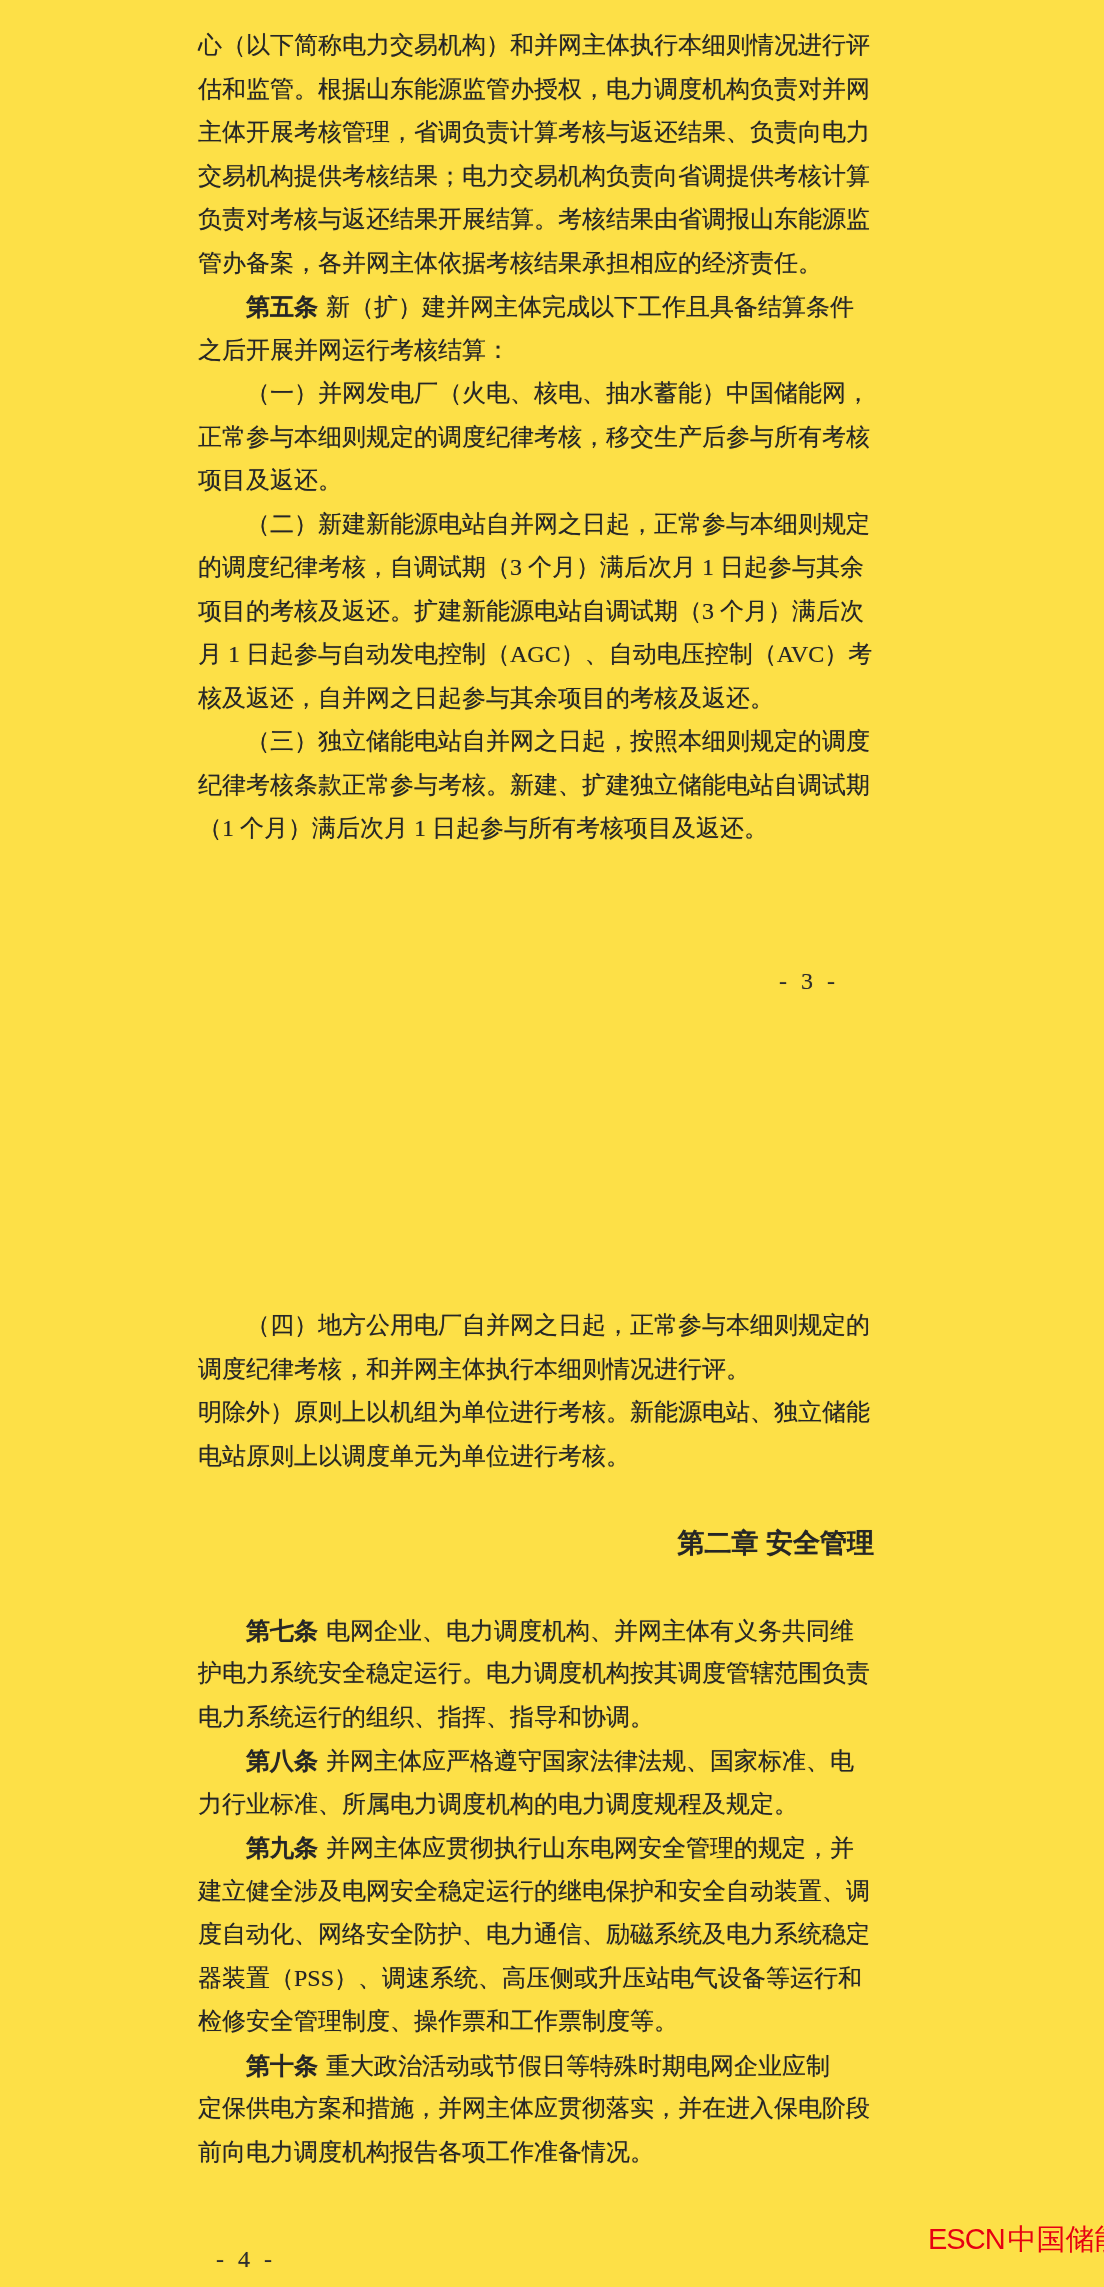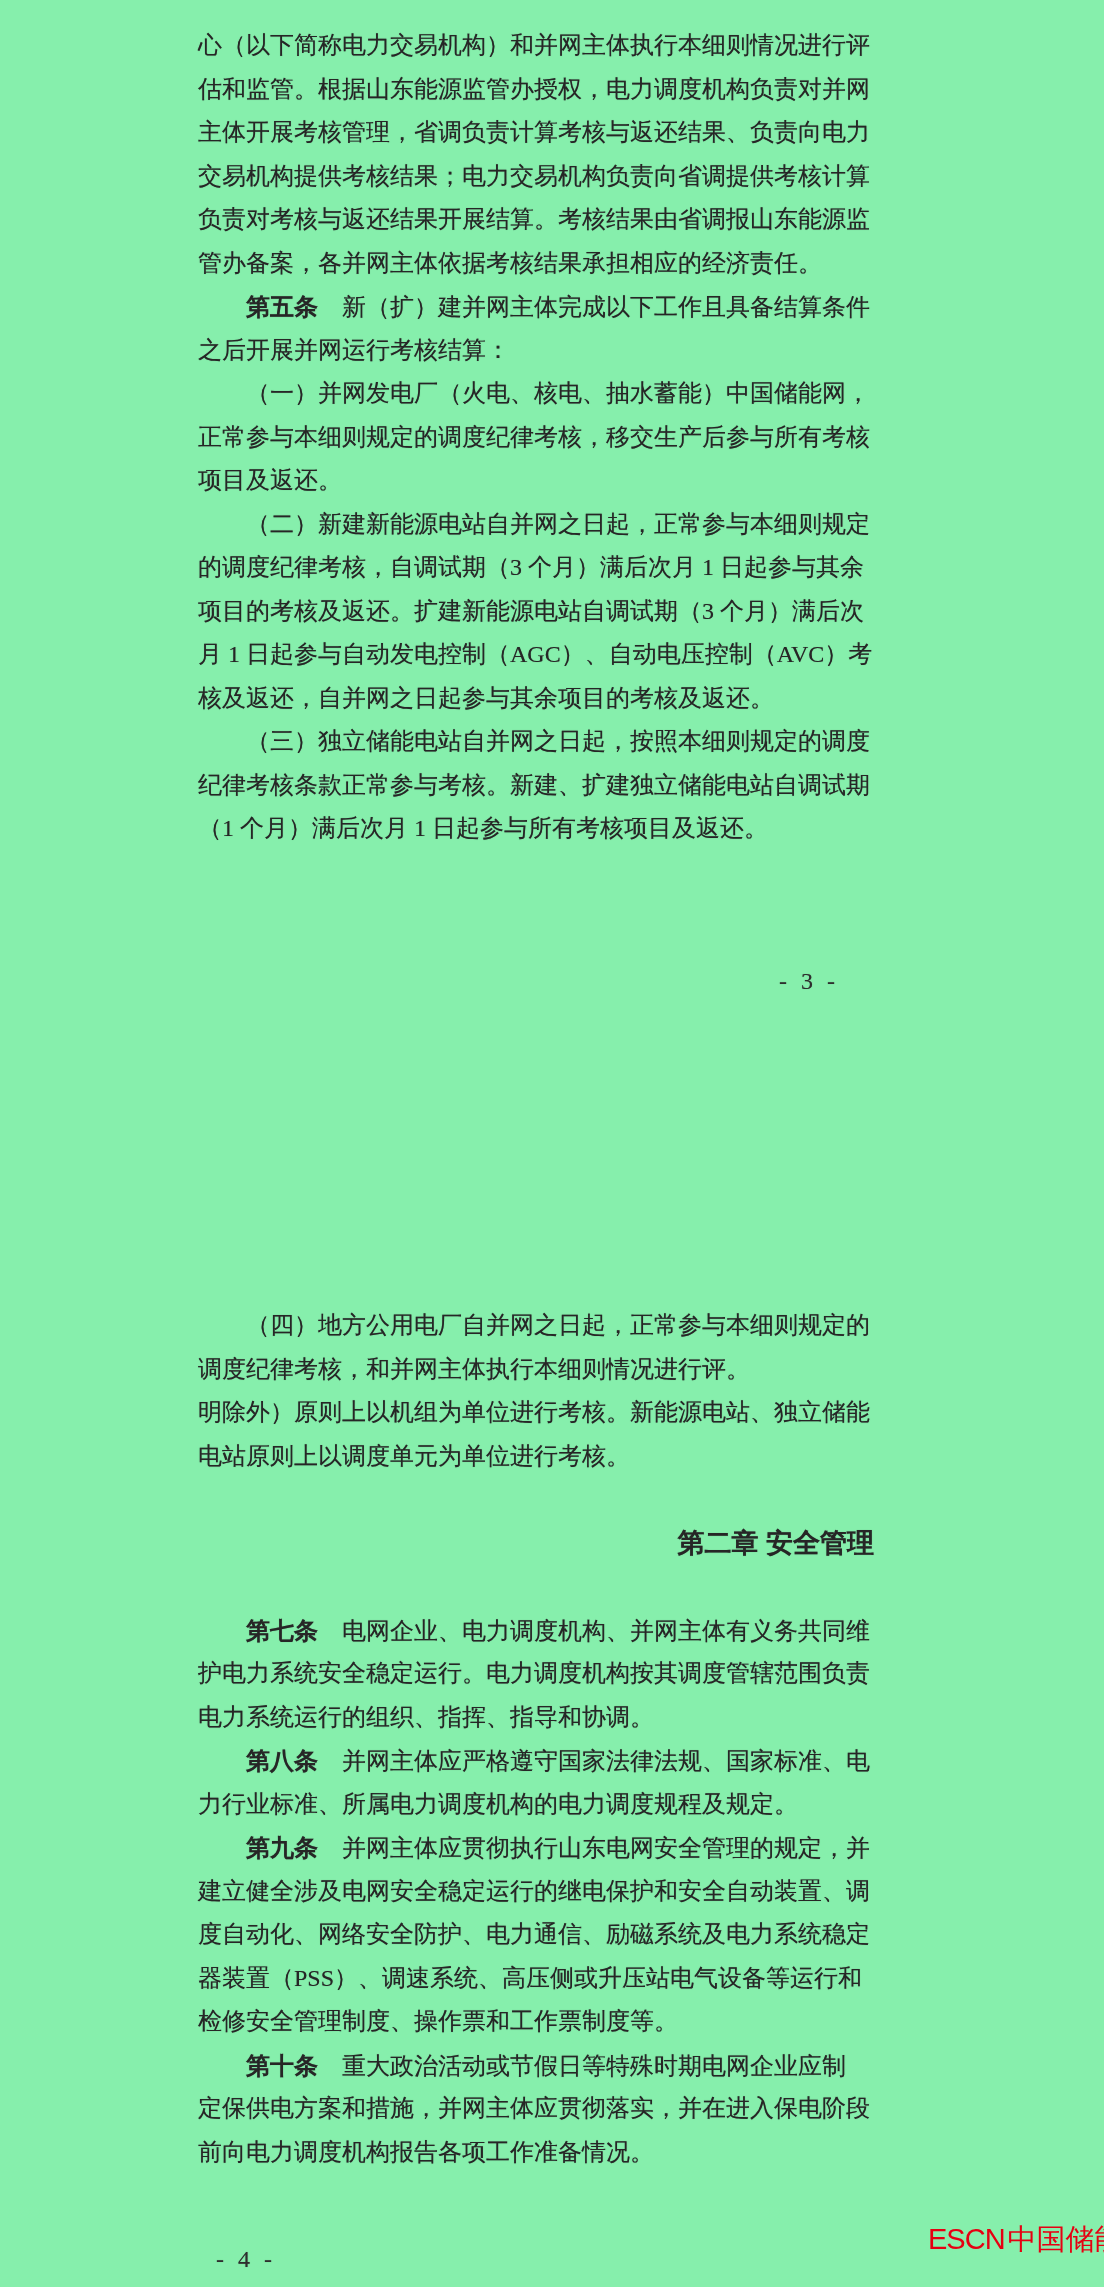--- a/index.html
+++ b/index.html
@@ -1,19 +1,19 @@
 <!DOCTYPE html>
 <html><head>
 <meta charset="utf-8">
 <style>
   html,body{margin:0;padding:0;background:#ffffff;}
   .canvas{
     position:relative;
     width:1104px;height:2287px;
-    background:#86efac;
+    background:#fde047;
     overflow:hidden;
     font-family:"Liberation Serif","DejaVu Serif",serif;
     color:#262626;
   }
   .textblock{
     position:absolute;
     left:198px;
     width:676px;
   }
   .tb-p3{top:24px;}
@@ -22,21 +22,21 @@
     height:43.5px;
     line-height:43.5px;
     font-size:24px;
     white-space:nowrap;
     text-shadow:0 0 0.7px rgba(45,45,45,0.55);
   }
   .line.indent{padding-left:48px;}
   .line .label{
     font-family:"Liberation Sans","DejaVu Sans",sans-serif;
     font-weight:bold;
-    margin-right:24px;
+    margin-right:8px;
   }
   .line.heading{
     text-align:right;
     font-family:"Liberation Sans","DejaVu Sans",sans-serif;
     font-weight:bold;
     font-size:27px;
     white-space:normal;
   }
   .line.blank{visibility:hidden;}
   .pagenum{

